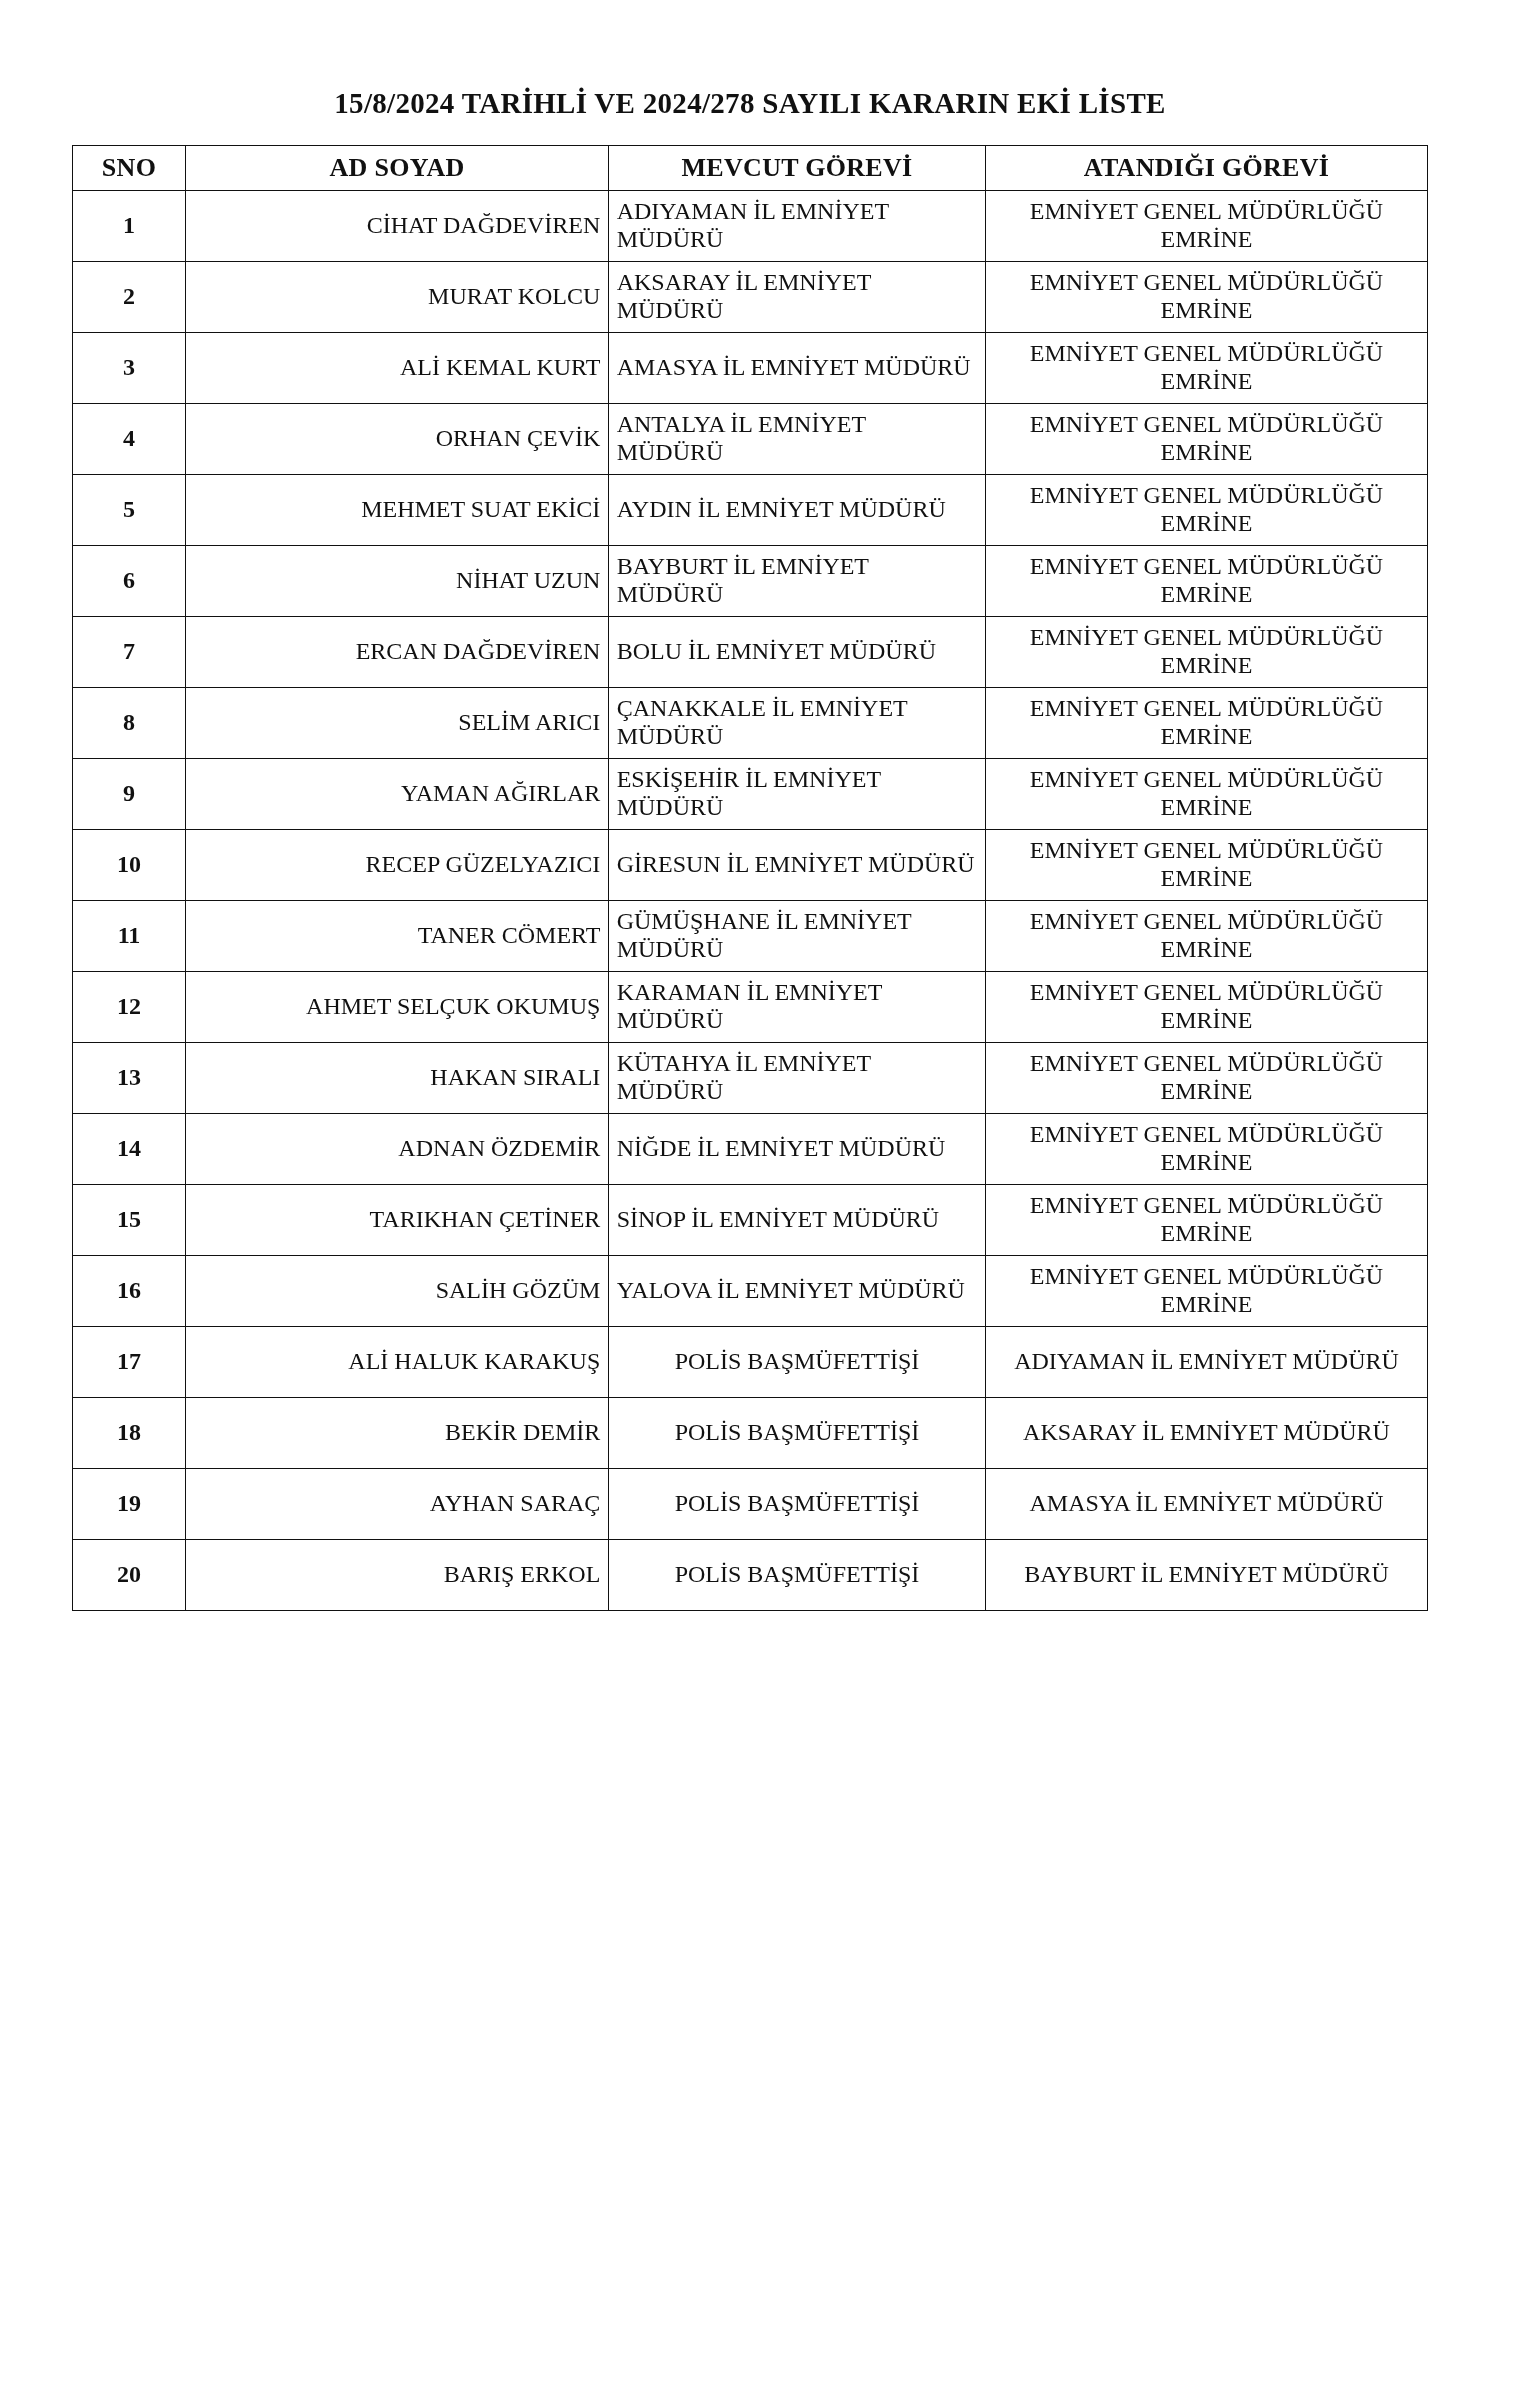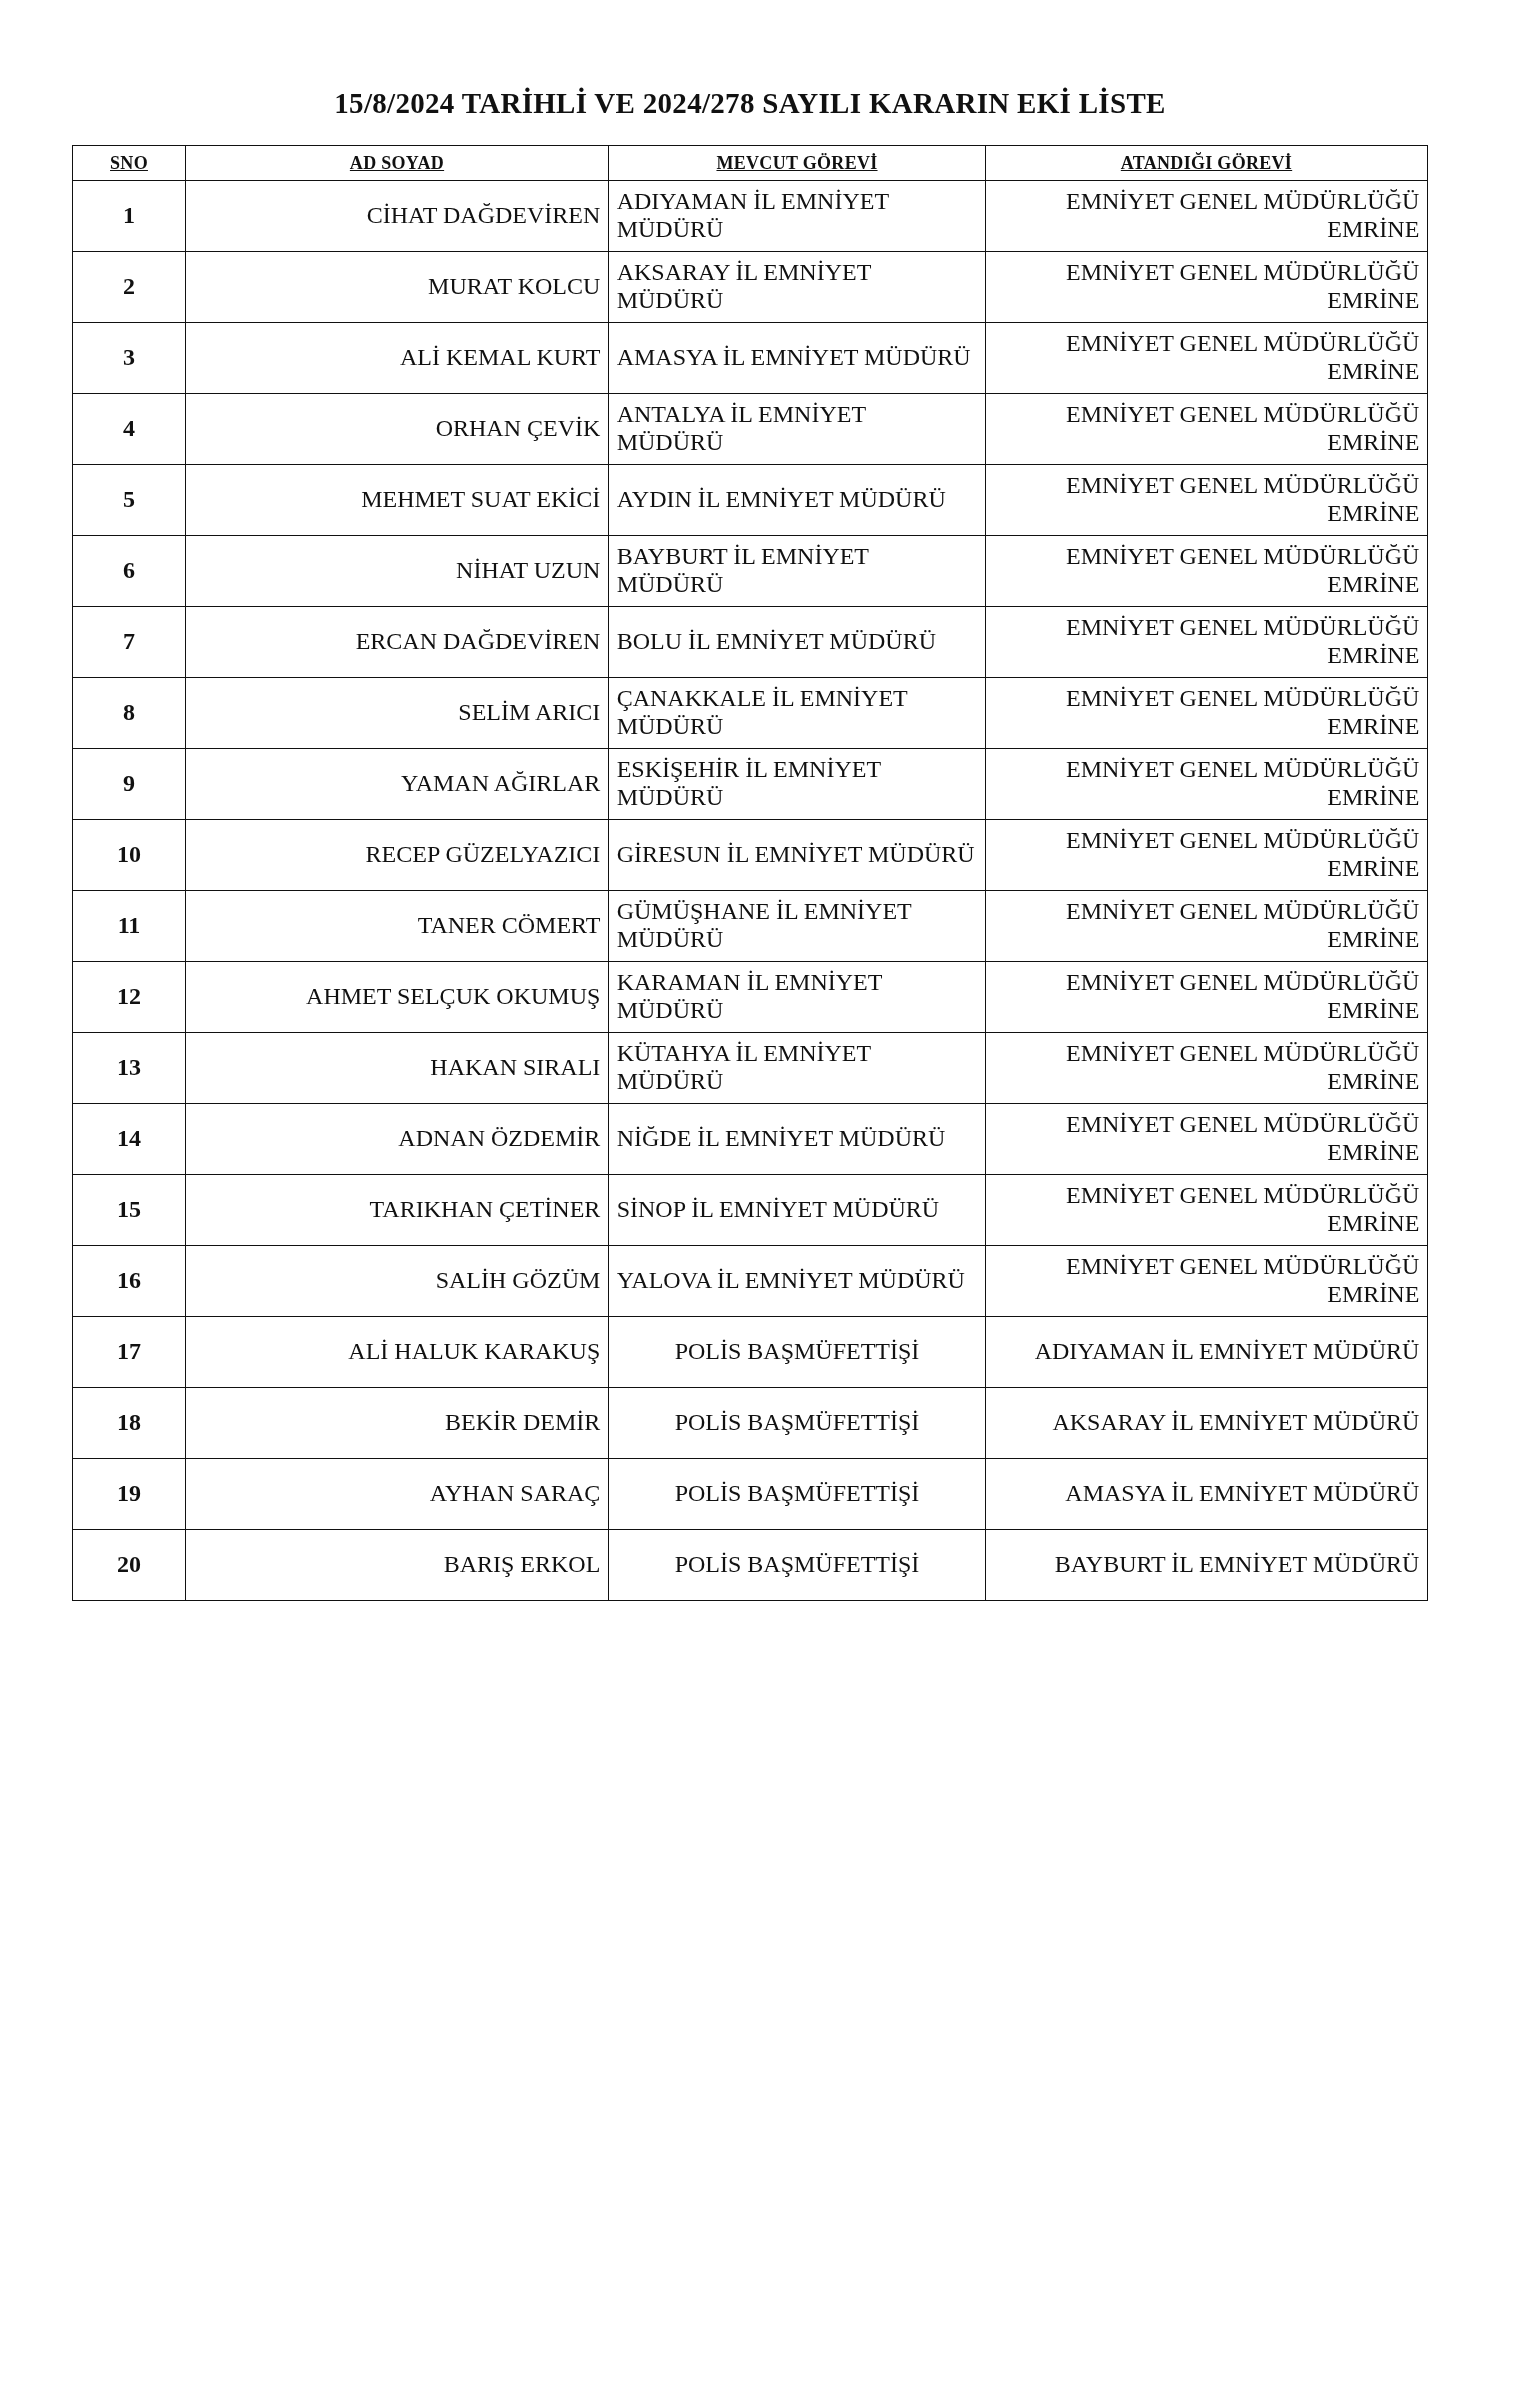--- a/index.html
+++ b/index.html
@@ -39,45 +39,44 @@
     border: 1.9px solid #111111;
     padding: 3.8px 7.7px;
     font-size: 24px;
     line-height: 1.16;
     vertical-align: middle;
     font-family: "Liberation Serif", serif;
   }
   table.list-table th {
     text-align: center;
     font-weight: bold;
-    font-size: 18px;
+    font-size: 26px;
     padding: 6.7px 5.8px;
     letter-spacing: 0.3px;
-    text-decoration: underline;
   }
   col.c-sno { width: 113px; }
   col.c-name { width: 423px; }
   col.c-current { width: 377px; }
   col.c-assigned { width: 442px; }
 
   td.sno {
     text-align: center;
     font-weight: bold;
     font-size: 24px;
   }
   td.name {
     text-align: right;
     padding-left: 15.4px;
   }
   td.current {
     text-align: left;
     padding-left: 11.5px;
   }
   td.assigned {
-    text-align: right;
+    text-align: center;
     padding-left: 11.5px;
   }
   td.center-text {
     text-align: center;
   }
   tbody tr { height: 71px; }
 </style>
 </head>
 <body>
 

